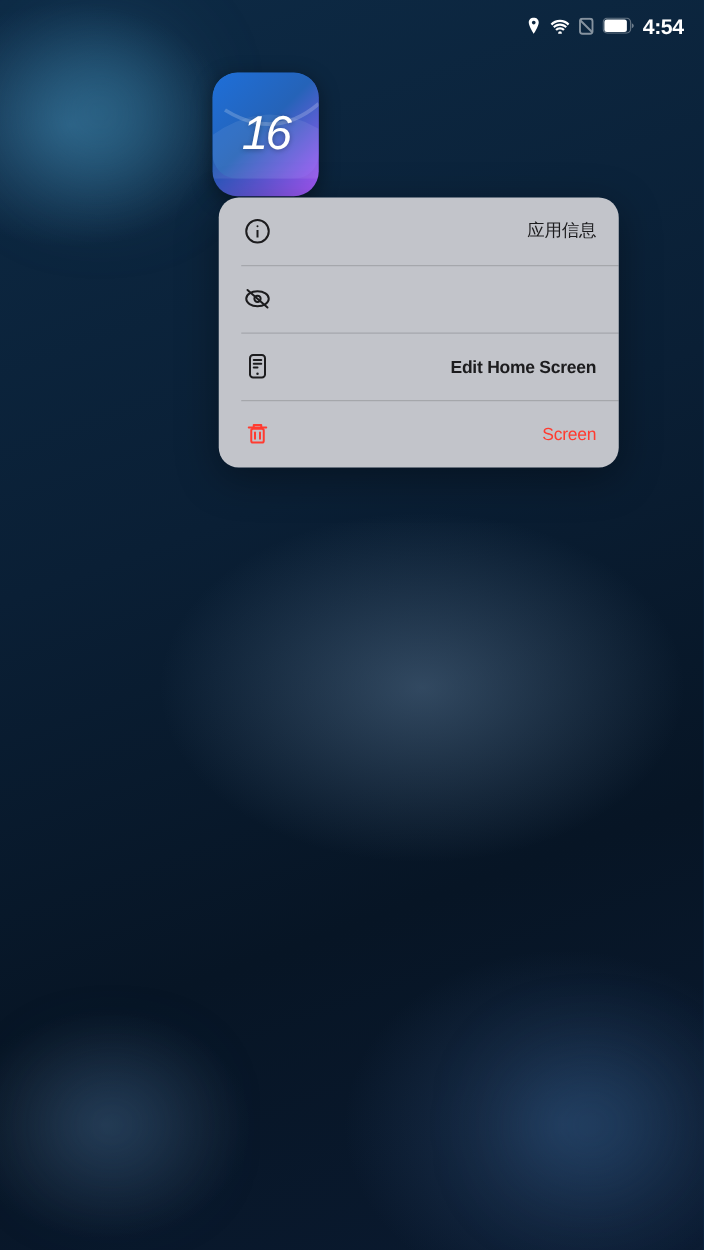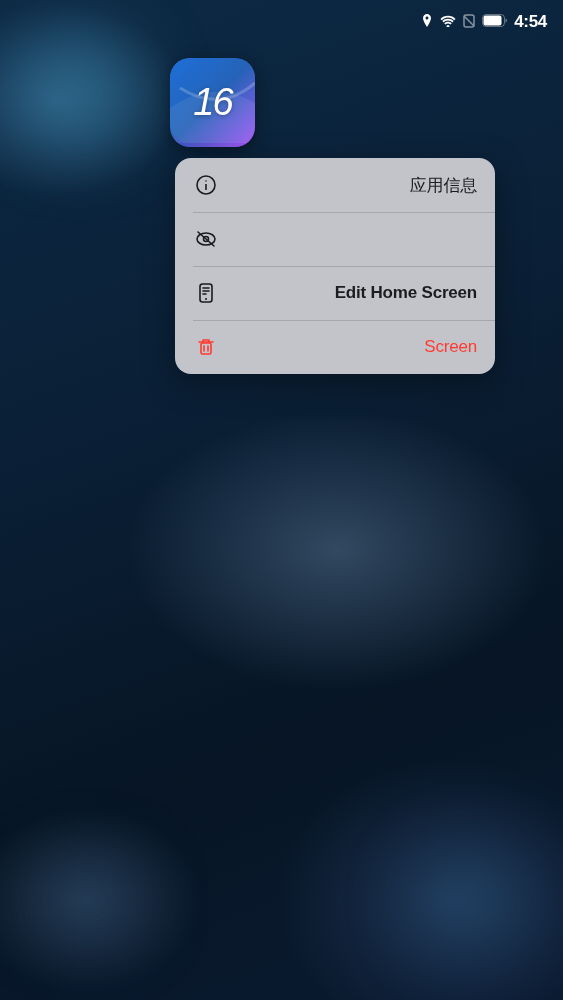--- a/index.html
+++ b/index.html
@@ -59,21 +59,21 @@
     
     .app-icon-wrapper {
       position: absolute;
       top: 58px;
       left: 170px;
       z-index: 50;
     }
 
     .app-icon {
       width: 85px;
-      height: 89px;
+      height: 99px;
       border-radius: 20px;
       overflow: hidden;
       box-shadow: 0 4px 16px rgba(0,0,0,0.4);
       background: linear-gradient(135deg, #2979d8 0%, #1a56b0 40%, #a855f7 100%);
       display: flex;
       align-items: center;
       justify-content: center;
       position: relative;
     }
 
@@ -114,21 +114,21 @@
       content: '';
       position: absolute;
       bottom: 0;
       left: 18px;
       right: 0;
       height: 0.5px;
       background: rgba(0,0,0,0.15);
     }
 
     .menu-item-label {
-      font-size: 17px;
+      font-size: 14px;
       font-weight: 400;
       color: #1c1c1e;
       letter-spacing: -0.2px;
     }
 
     .menu-item-label.bold {
       font-weight: 600;
     }
 
     .menu-item-label.red {

